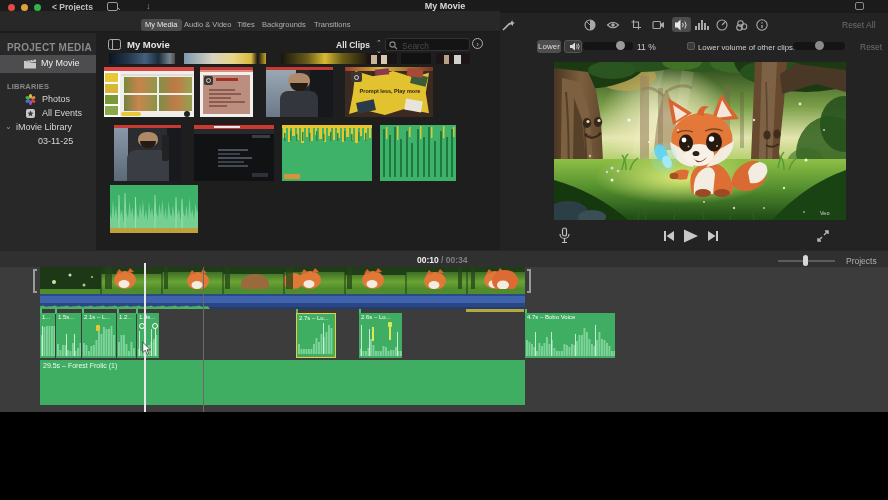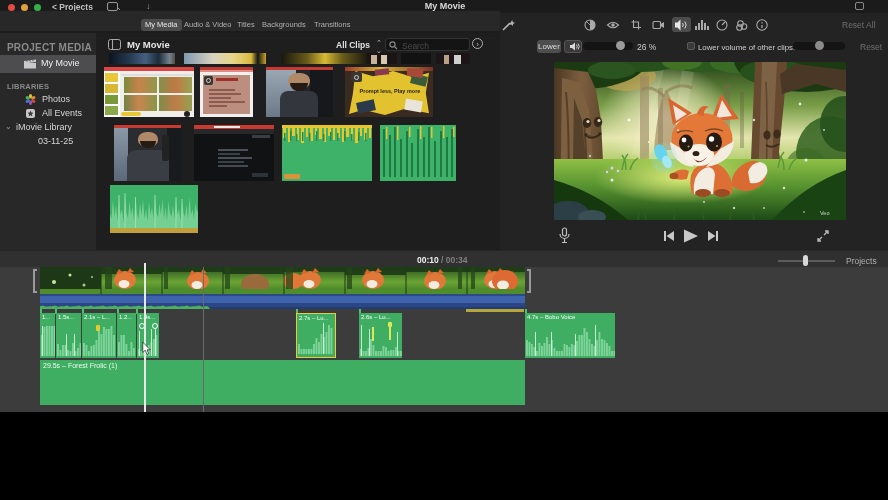--- a/index.html
+++ b/index.html
@@ -321,21 +321,21 @@
 
   <div class="abs" style="left:37px;top:27px;width:24px;height:13px;background:#4e4e4e;border-radius:3px;color:#ddd;font-size:8px;text-align:center;line-height:13px;">Lower</div>
   <div class="abs" style="left:64px;top:27px;width:18px;height:13px;background:#3a3a3a;border:1px solid #555;border-radius:3px;">
         <svg width="16" height="11" viewBox="0 0 16 11" style="position:absolute;left:1px;top:0;">
           <path d="M4 4 L6 4 L9 1.5 L9 9.5 L6 7 L4 7 Z" fill="#d8d8d8"></path>
           <path d="M10.5 3.5 q1.5 2 0 4 M12 2.5 q2.4 3 0 6" stroke="#d8d8d8" stroke-width="0.9" fill="none"></path>
         </svg>
       </div>
   <div class="abs" style="left:83px;top:29px;width:50px;height:8px;background:#141414;border-radius:4px;"></div>
   <div class="abs" style="left:116px;top:28px;width:9px;height:9px;background:#9a9a9a;border-radius:50%;"></div>
-  <div class="abs" style="left:137px;top:29px;font-size:8.5px;color:#cdcdcd;">26 %</div>
+  <div class="abs" style="left:137px;top:29px;font-size:8.5px;color:#cdcdcd;">11 %</div>
   <div class="abs" style="left:187px;top:29px;width:8px;height:8px;background:#3a3a3a;border:1px solid #5a5a5a;border-radius:2px;"></div>
   <div class="abs" style="left:198px;top:30px;font-size:7.8px;color:#cdcdcd;white-space:nowrap;">Lower volume of other clips:</div>
   <div class="abs" style="left:293px;top:29px;width:52px;height:8px;background:#141414;border-radius:4px;"></div>
   <div class="abs" style="left:315px;top:28px;width:9px;height:9px;background:#8a8a8a;border-radius:50%;"></div>
   <div class="abs" style="left:360px;top:29px;font-size:8.5px;color:#6f6f6f;">Reset</div>
 
   <div class="abs" id="viewer" style="left:54px;top:49px;width:292px;height:158px;background:#000;overflow:hidden;">
     <svg width="292" height="158" viewBox="0 0 292 158">
       <defs>
         <linearGradient id="bgc" x1="0" y1="0" x2="0" y2="1">

